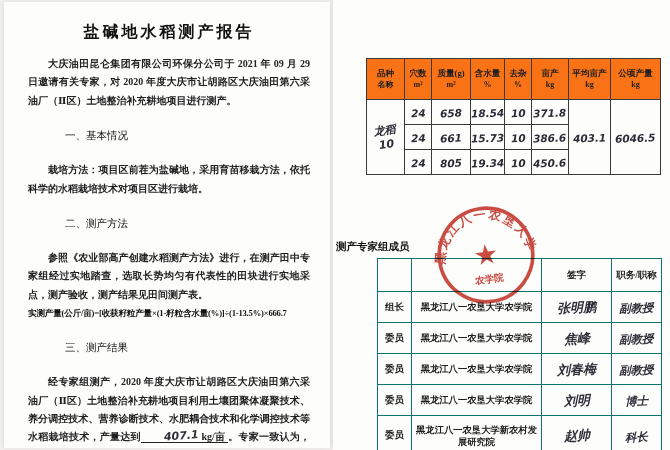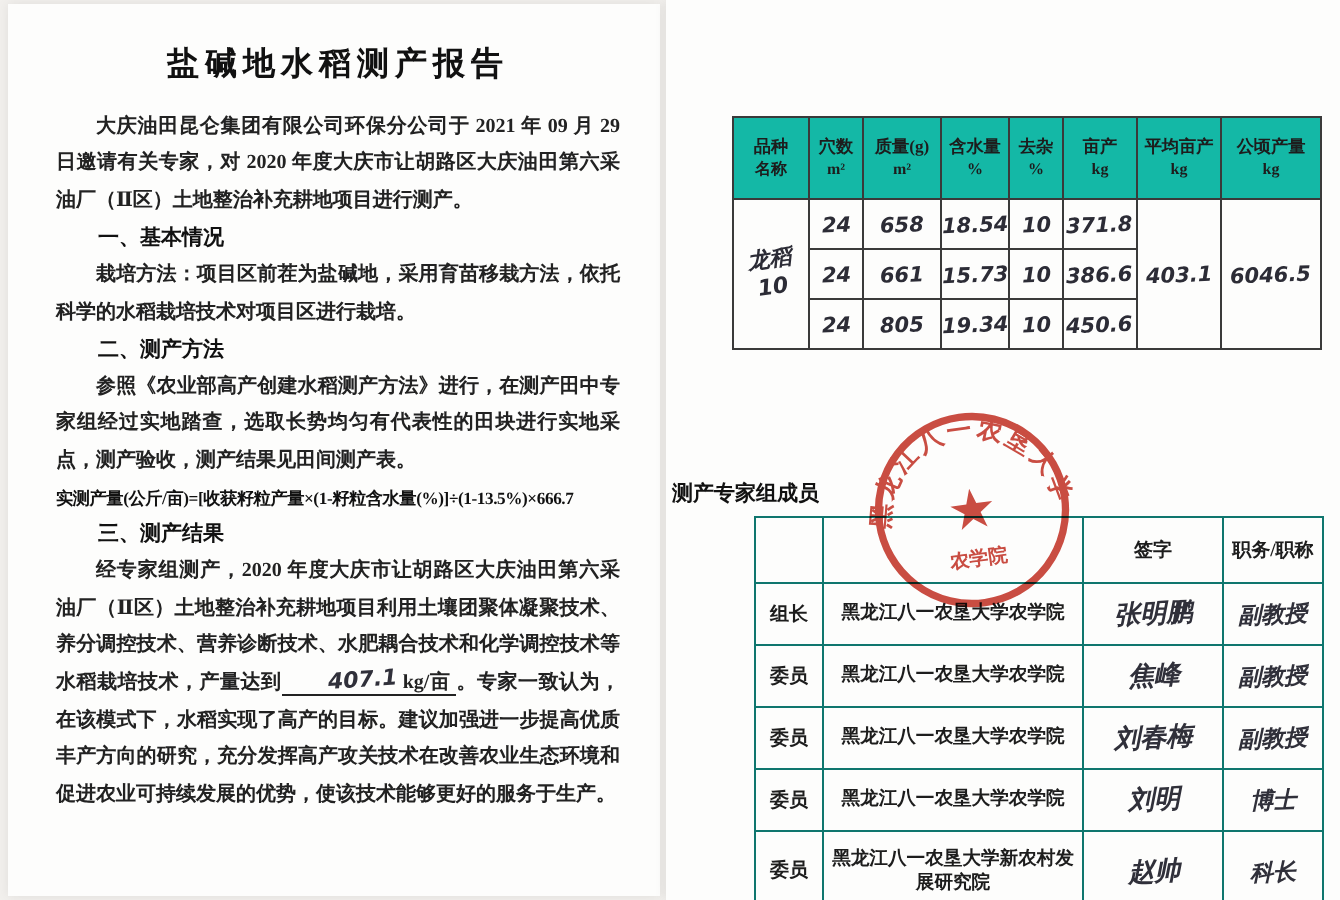--- a/index.html
+++ b/index.html
@@ -6,37 +6,37 @@
   #canvas{position:relative;width:670px;height:450px;background:#f2f0ed;overflow:hidden;
           font-family:"Liberation Serif","DejaVu Serif",serif;}
   .page{position:absolute;background:#fdfdfc;}
   #page-left{left:4px;top:2px;width:326px;height:446px;box-shadow:0 0 6px rgba(0,0,0,0.08);}
   #page-right{left:333px;top:0;width:337px;height:450px;box-shadow:0 0 6px rgba(0,0,0,0.08);}
 
   
   .report-body{padding:12px 20px 10px 24px;color:#1f1f1f;}
   .doc-title{text-align:center;font-size:16px;font-weight:bold;letter-spacing:3px;margin:8px 0 12px 0;color:#111;}
   .para{margin:0;text-indent:2em;font-size:10px;line-height:18.4px;font-weight:bold;text-align:justify;color:#222;}
-  .head{margin:0;text-indent:2em;font-size:10.5px;line-height:19px;font-weight:bold;color:#111;}
+  .head{margin:16px;text-indent:2em;font-size:10.5px;line-height:19px;font-weight:normal;color:#111;}
   .formula{margin:0;font-size:8.6px;line-height:18px;font-weight:bold;letter-spacing:-0.2px;color:#111;white-space:nowrap;}
   .u{border-bottom:1px solid #222;padding:0 3px;}
   .hand{display:inline-block;font-family:"DejaVu Sans",sans-serif;font-style:italic;font-weight:600;
         transform:rotate(-4deg);color:#30303a;}
   .hand-inline{font-size:11px;}
 
   
   .sheet-title{position:absolute;left:30px;top:20px;width:300px;text-align:center;
                font-size:13.5px;font-weight:bold;letter-spacing:4px;color:#111;}
   table{border-collapse:collapse;table-layout:fixed;}
   .ftable{position:absolute;left:33px;top:58px;width:294px;}
   .ftable td,.ftable th{border:1px solid #3a3a3a;padding:0;text-align:center;vertical-align:middle;color:#1d1d1d;}
   .ftable th{font-weight:bold;}
   .hline1{display:block;font-size:8.6px;line-height:11px;}
   .hline2{display:block;font-size:8px;line-height:11px;font-weight:bold;text-align:center;}
-  .ft-head th{height:40px;background:#14b8a6;}
+  .ft-head th{height:40px;background:#f97316;}
   .ft-row td{height:24px;}
   .num{font-family:"DejaVu Sans",sans-serif;font-style:italic;font-weight:600;font-size:10.5px;
        color:#2c2c36;display:inline-block;transform:rotate(-2deg);}
   .variety-hand{font-size:11px;transform:rotate(-8deg);}
 
   .panel-label{position:absolute;left:3px;top:240px;font-size:10.5px;font-weight:bold;color:#111;}
   .etable{position:absolute;left:44px;top:258px;width:284px;}
   .etable td,.etable th{border:1px solid #0f766e;padding:1px 2px;text-align:center;vertical-align:middle;color:#1d1d1d;}
   .et-head th{height:30px;font-size:9.5px;font-weight:bold;}
   .et-row td{height:28px;}

